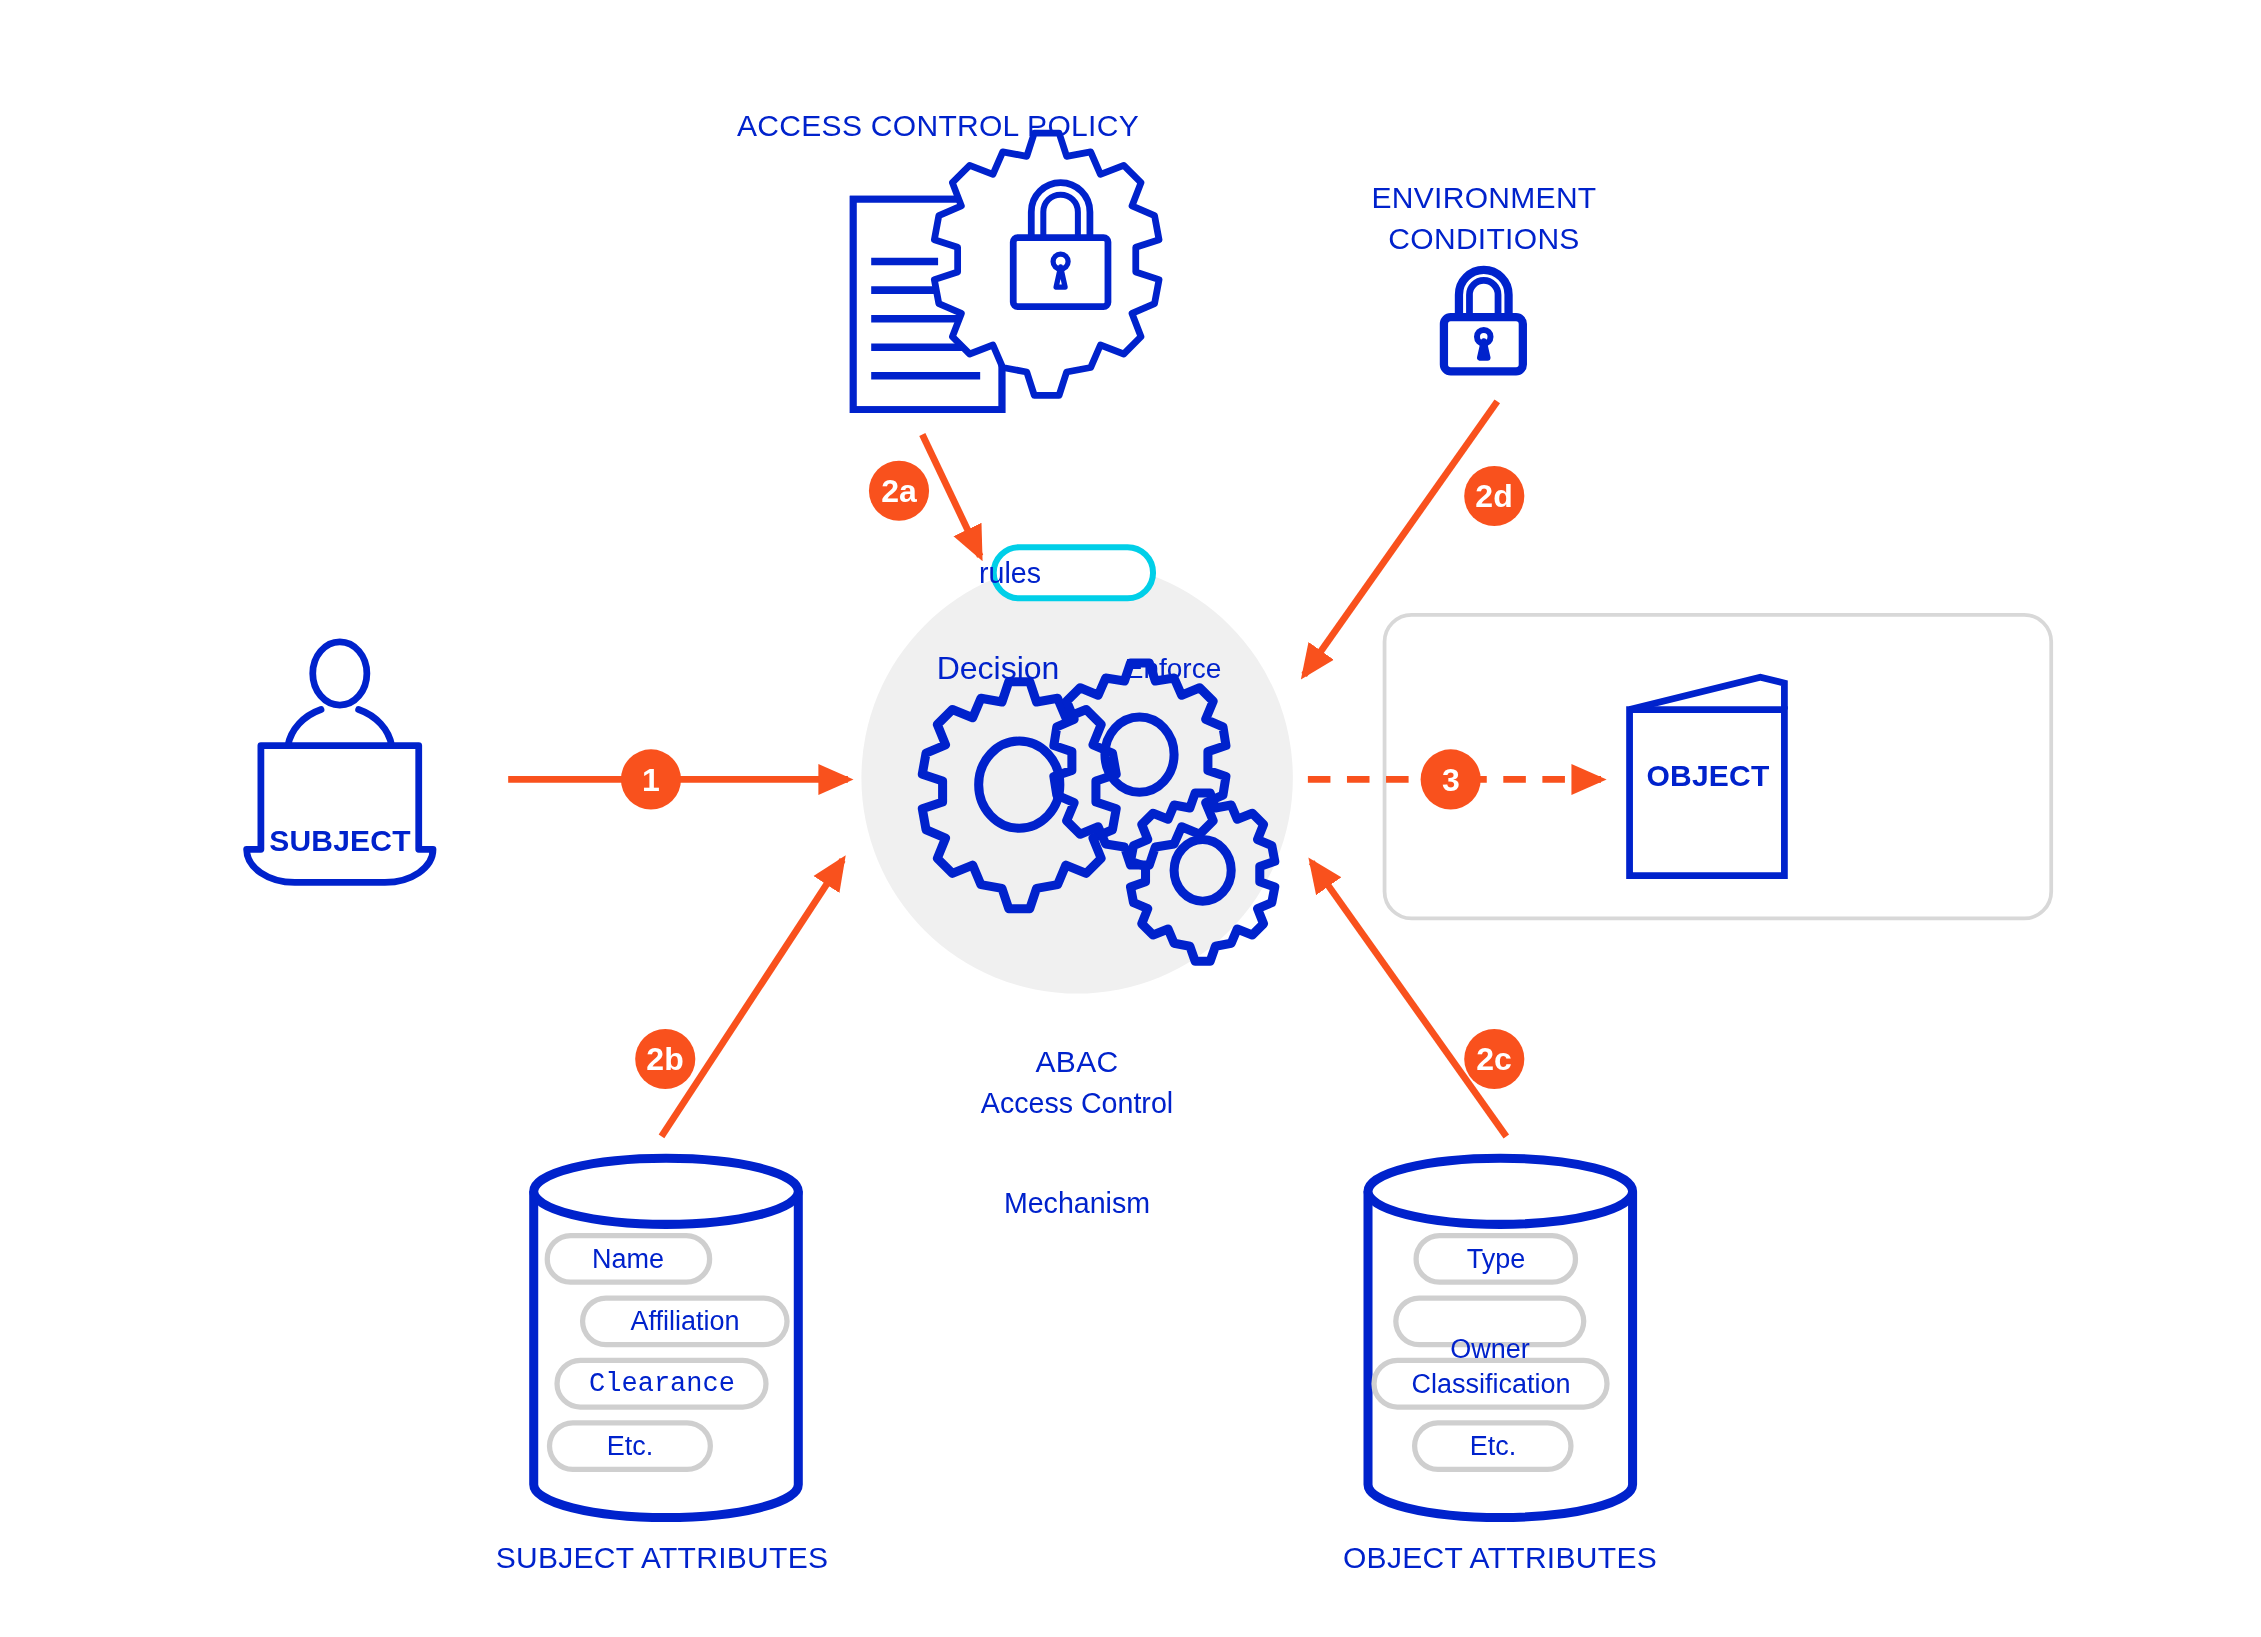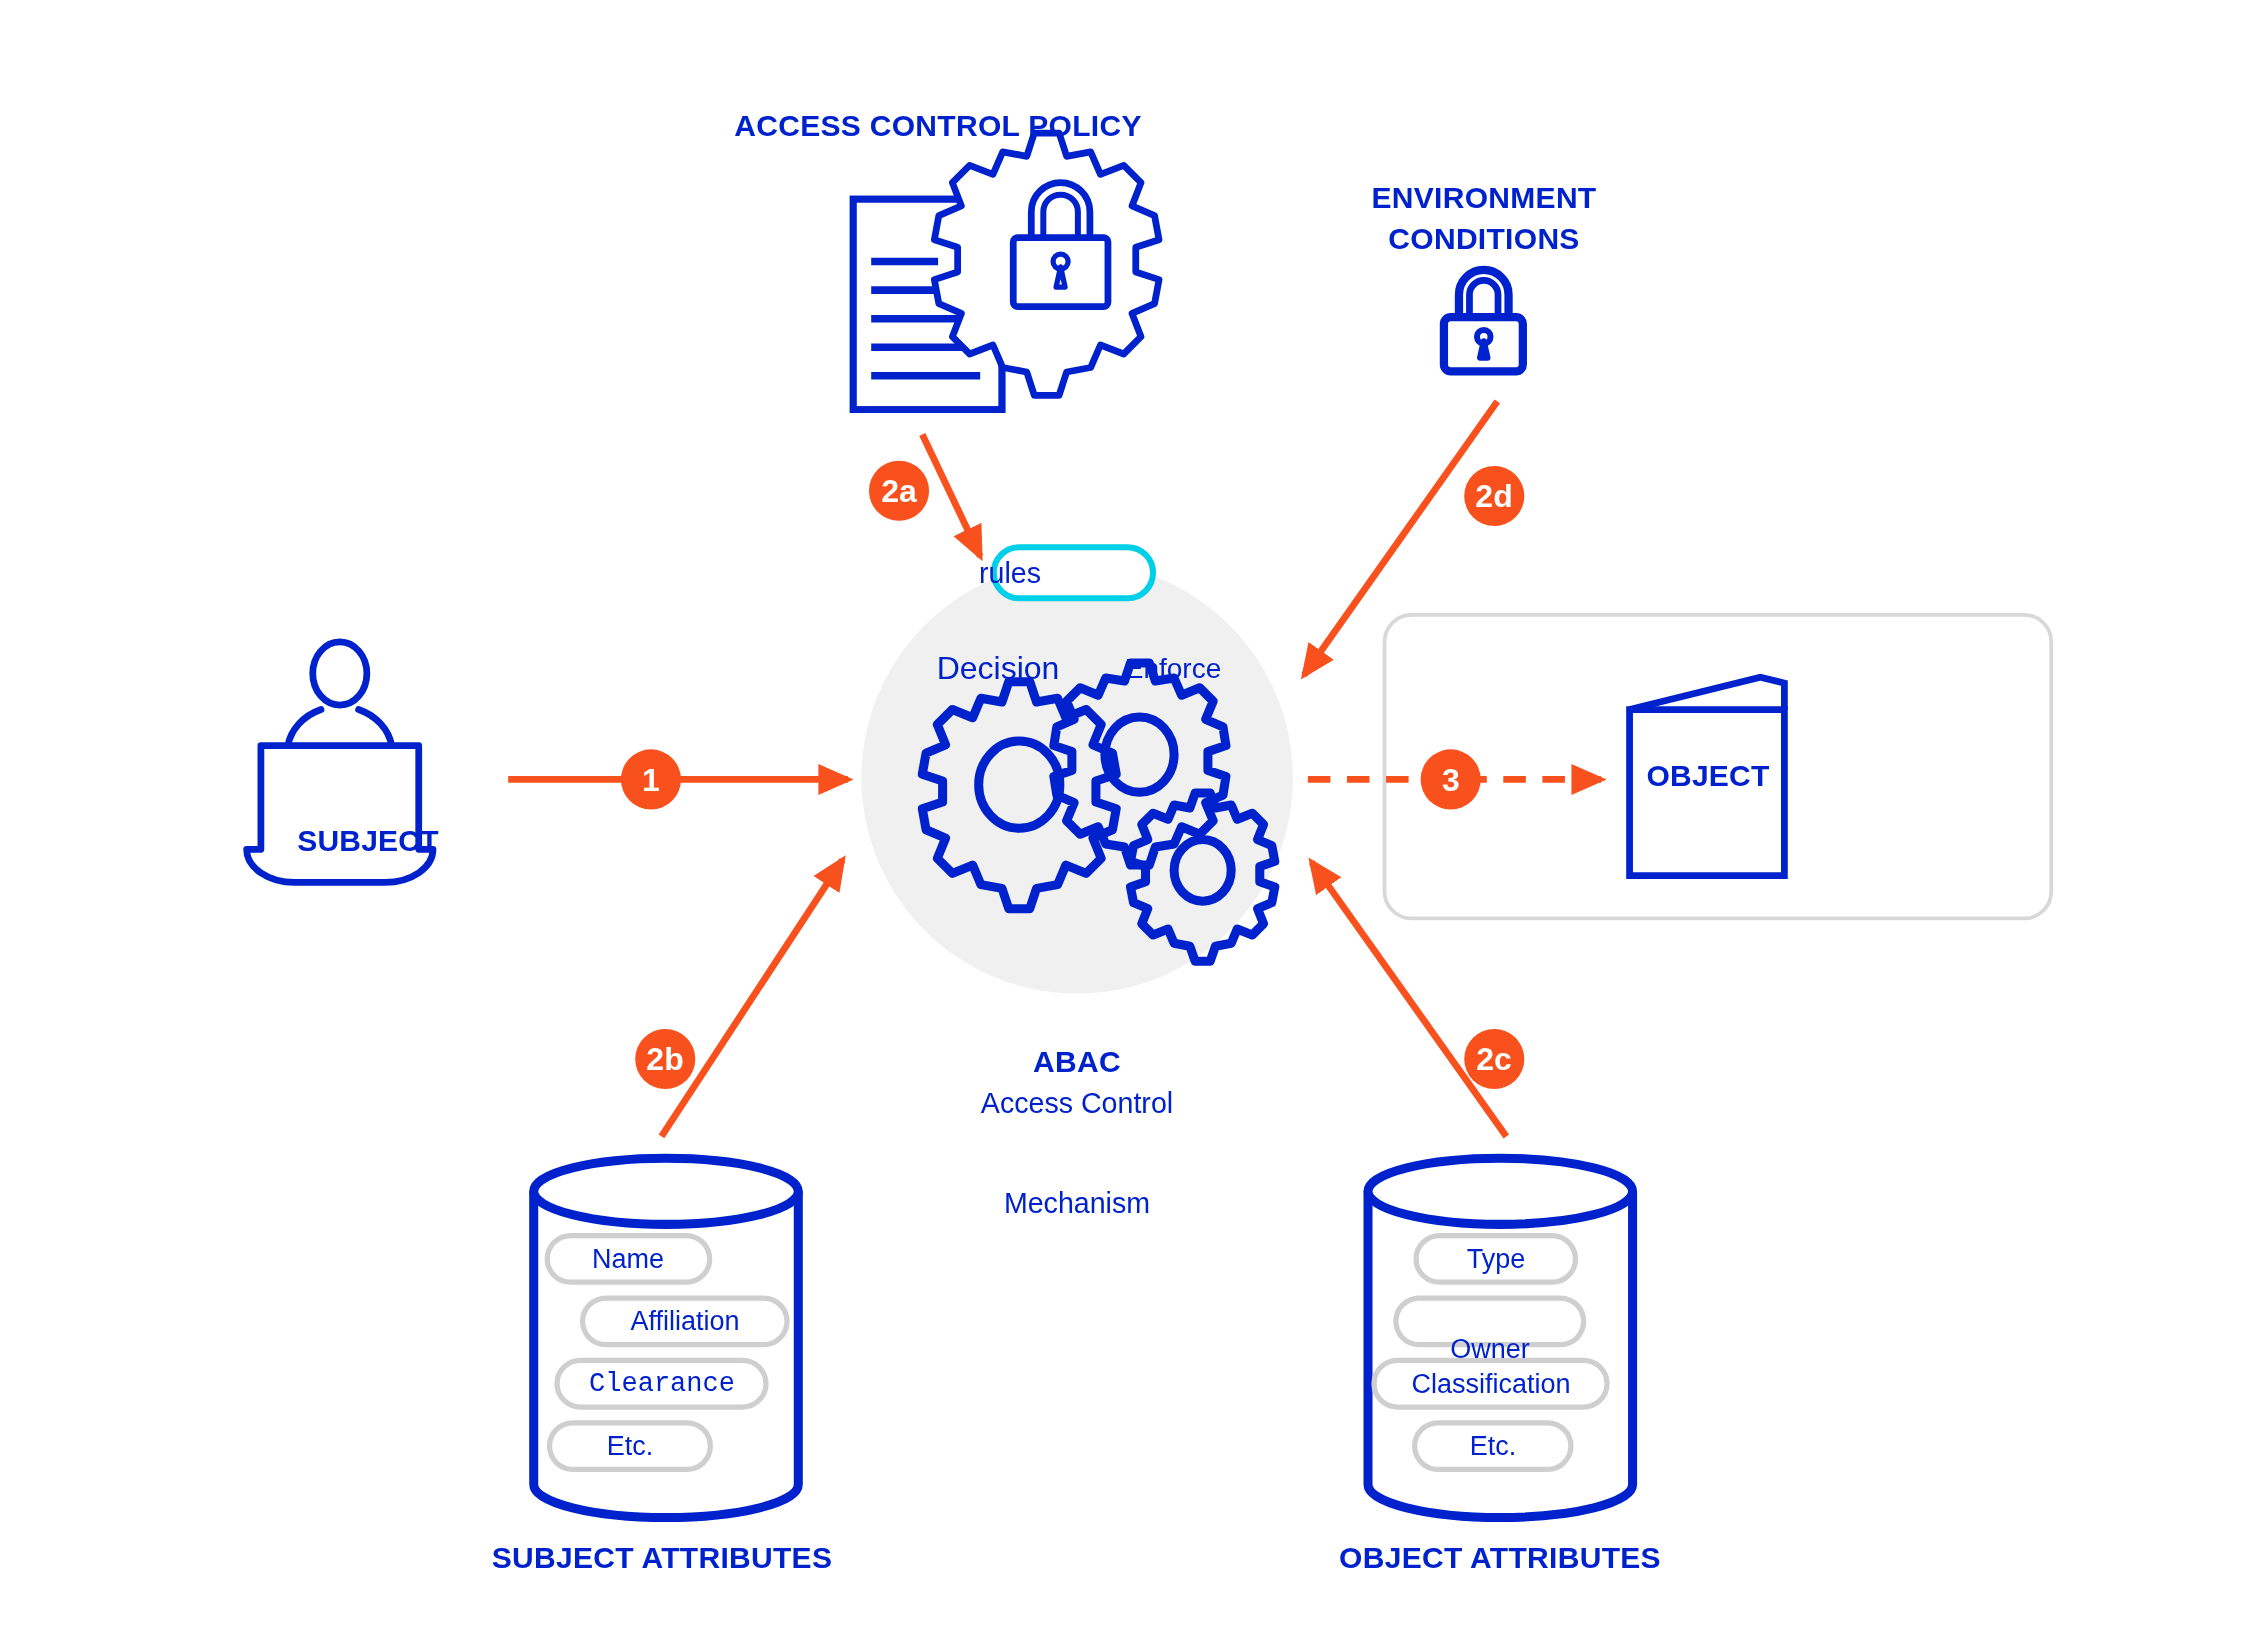--- a/index.html
+++ b/index.html
@@ -22,21 +22,21 @@
     height: 1637px;
   }
   .lbl {
     position: absolute;
     color: #0022cc;
     text-align: center;
     white-space: nowrap;
     line-height: 1.18;
   }
   .lbl-heading {
-    font-weight: bold;
+    font-weight: normal;
     font-size: 30px;
     letter-spacing: 0.3px;
   }
   .lbl-plain {
     font-weight: normal;
     font-size: 28.6px;
   }
   .lbl-pill {
     font-weight: normal;
     font-size: 27px;
@@ -197,21 +197,21 @@
   <rect x="1828" y="1810" width="310" height="62" rx="31" ry="31" fill="#ffffff" stroke="#cfcfcf" stroke-width="7"></rect>
   <rect x="1882" y="1893" width="208" height="62" rx="31" ry="31" fill="#ffffff" stroke="#cfcfcf" stroke-width="7"></rect>
 
 </svg>
 
 <div class="lbl lbl-heading center" style="left:938px; top:126px;">ACCESS CONTROL POLICY</div>
 
 <div class="lbl lbl-heading center" style="left:1484px; top:198px;">ENVIRONMENT</div>
 <div class="lbl lbl-heading center" style="left:1484px; top:239px;">CONDITIONS</div>
 
-<div class="lbl lbl-inbox center" style="left:340px; top:841px; font-size:30px;margin-left:28px;">SUBJECT</div>
+<div class="lbl lbl-inbox center" style="left:340px; top:841px; font-size:30px;">SUBJECT</div>
 
 <div class="lbl lbl-inbox center" style="left:1708px; top:776px; font-size:30px;">OBJECT</div>
 
 <div class="lbl lbl-plain center" style="left:1010px; top:574px;">rules</div>
 
 <div class="lbl lbl-plain center" style="left:998px; top:669px; font-size:32px;">Decision</div>
 <div class="lbl lbl-plain center" style="left:1173px; top:669px; font-size:28px;">Enforce</div>
 
 <div class="lbl lbl-heading center" style="left:1077px; top:1062px;">ABAC</div>
 <div class="lbl lbl-plain center" style="left:1077px; top:1104px;">Access Control</div>

